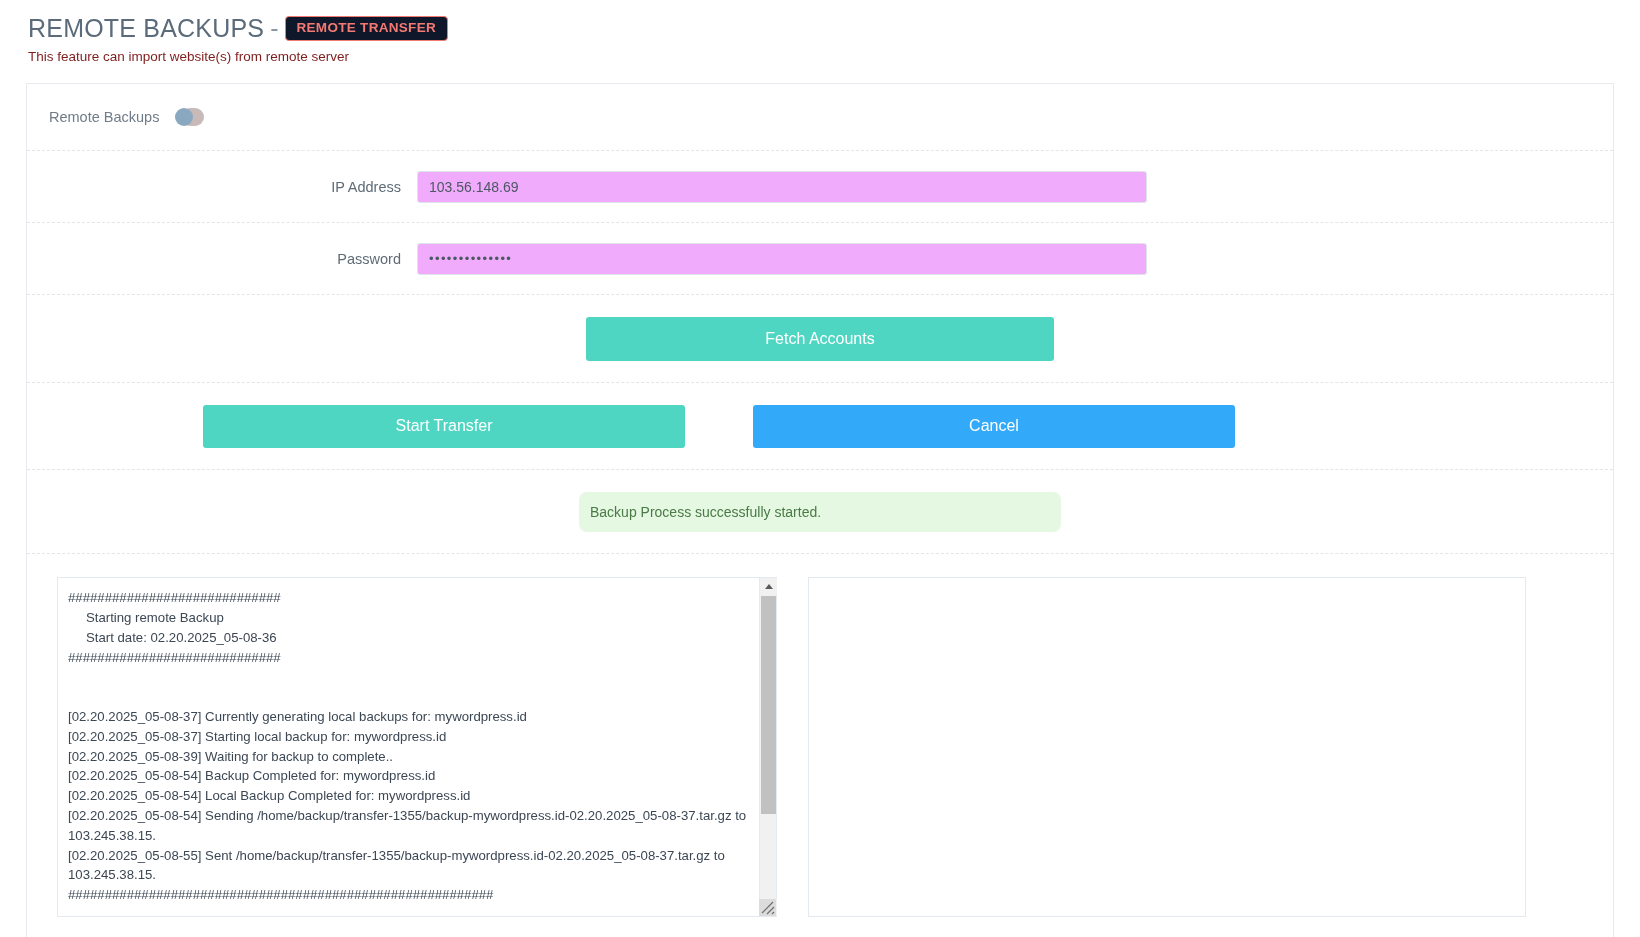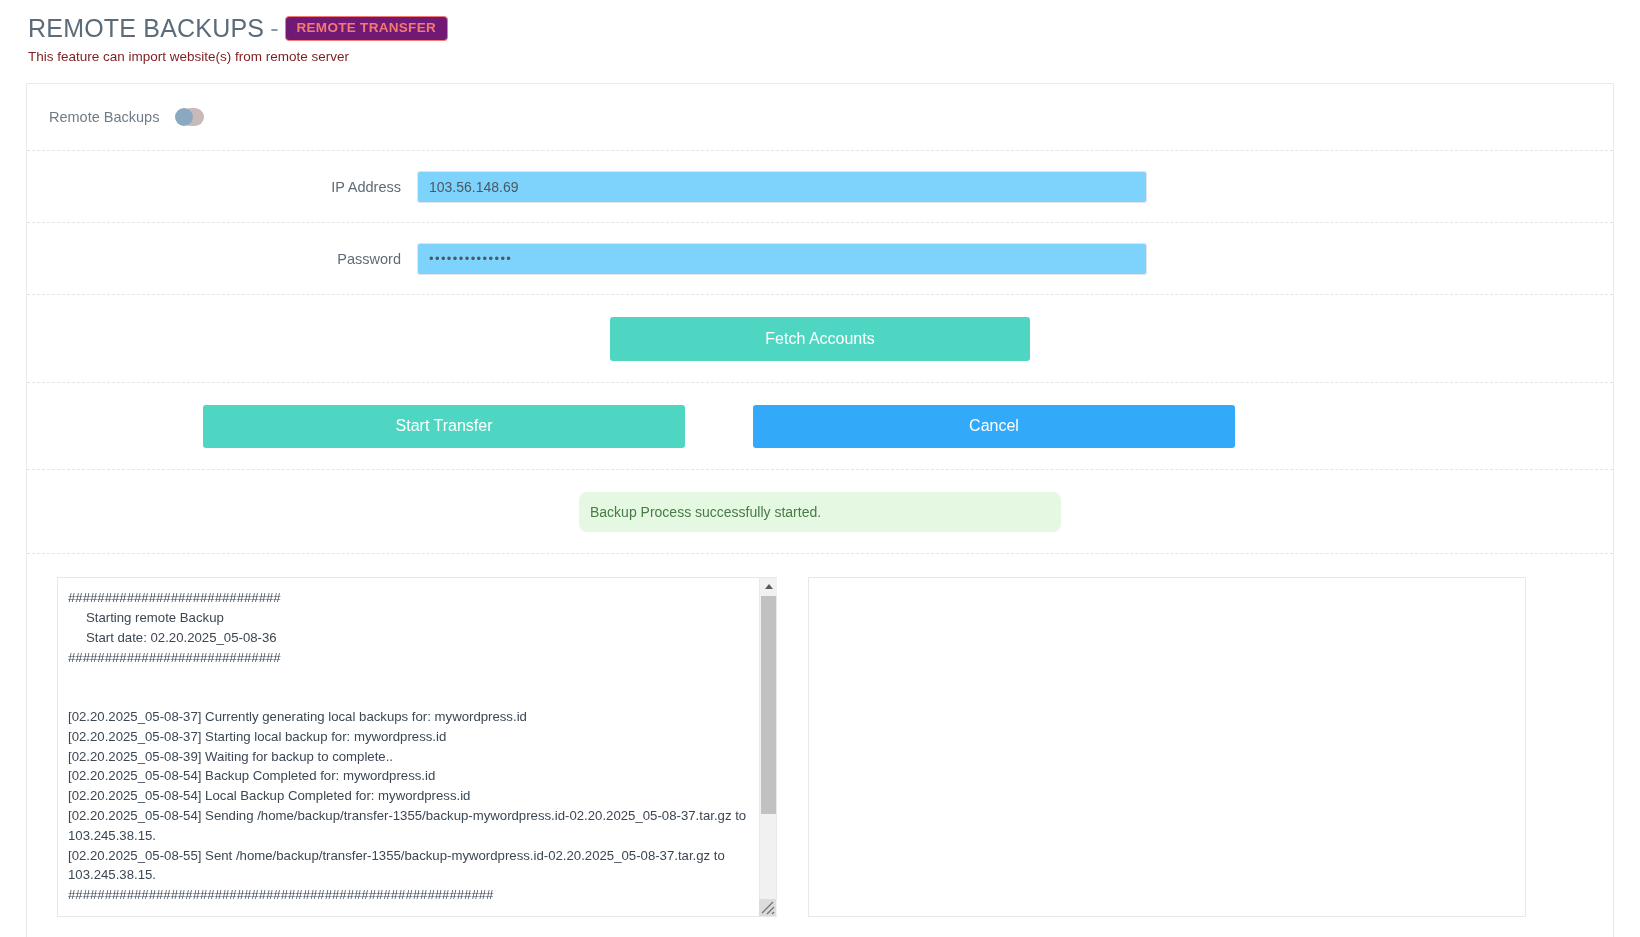--- a/index.html
+++ b/index.html
@@ -38,21 +38,21 @@
   #badge-remote-transfer {
     display: inline-block;
     border: 1px solid #f37a73;
     border-radius: 4px;
     color: #f37a73;
     font-size: 13.5px;
     font-weight: 600;
     letter-spacing: 0.3px;
     padding: 4px 11px 5px 11px;
     line-height: 1;
-    background: #701a75;
+    background: #0f172a;
     white-space: nowrap;
   }
   #page-subtitle {
     font-size: 13.5px;
     color: #7f1d1d;
     margin-top: 6px;
     line-height: 1.2;
   }
 
   
@@ -124,21 +124,21 @@
   .field-input {
     width: 730px;
     height: 32px;
     border: 1px solid #dfe4e9;
     border-radius: 3px;
     padding: 0 11px;
     font-size: 14px;
     color: #4c5862;
     font-family: "Liberation Sans", sans-serif;
     outline: none;
-    background: #7dd3fc;
+    background: #f0abfc;
   }
   .field-input::placeholder { color: #b7bec5; }
   #password-field {
     letter-spacing: 1.4px;
     font-size: 13px;
   }
 
   
   #row-fetch {
     display: flex;
@@ -149,21 +149,21 @@
   .btn {
     border: none;
     border-radius: 3px;
     color: #fff;
     font-size: 16px;
     font-family: "Liberation Sans", sans-serif;
     cursor: pointer;
     line-height: 1;
   }
   #fetch-accounts-button {
-    width: 420px;
+    width: 468px;
     height: 44px;
     background: #4fd6c2;
   }
 
   
   #row-actions {
     display: flex;
     align-items: center;
     height: 87px;
     padding-left: 140px;

